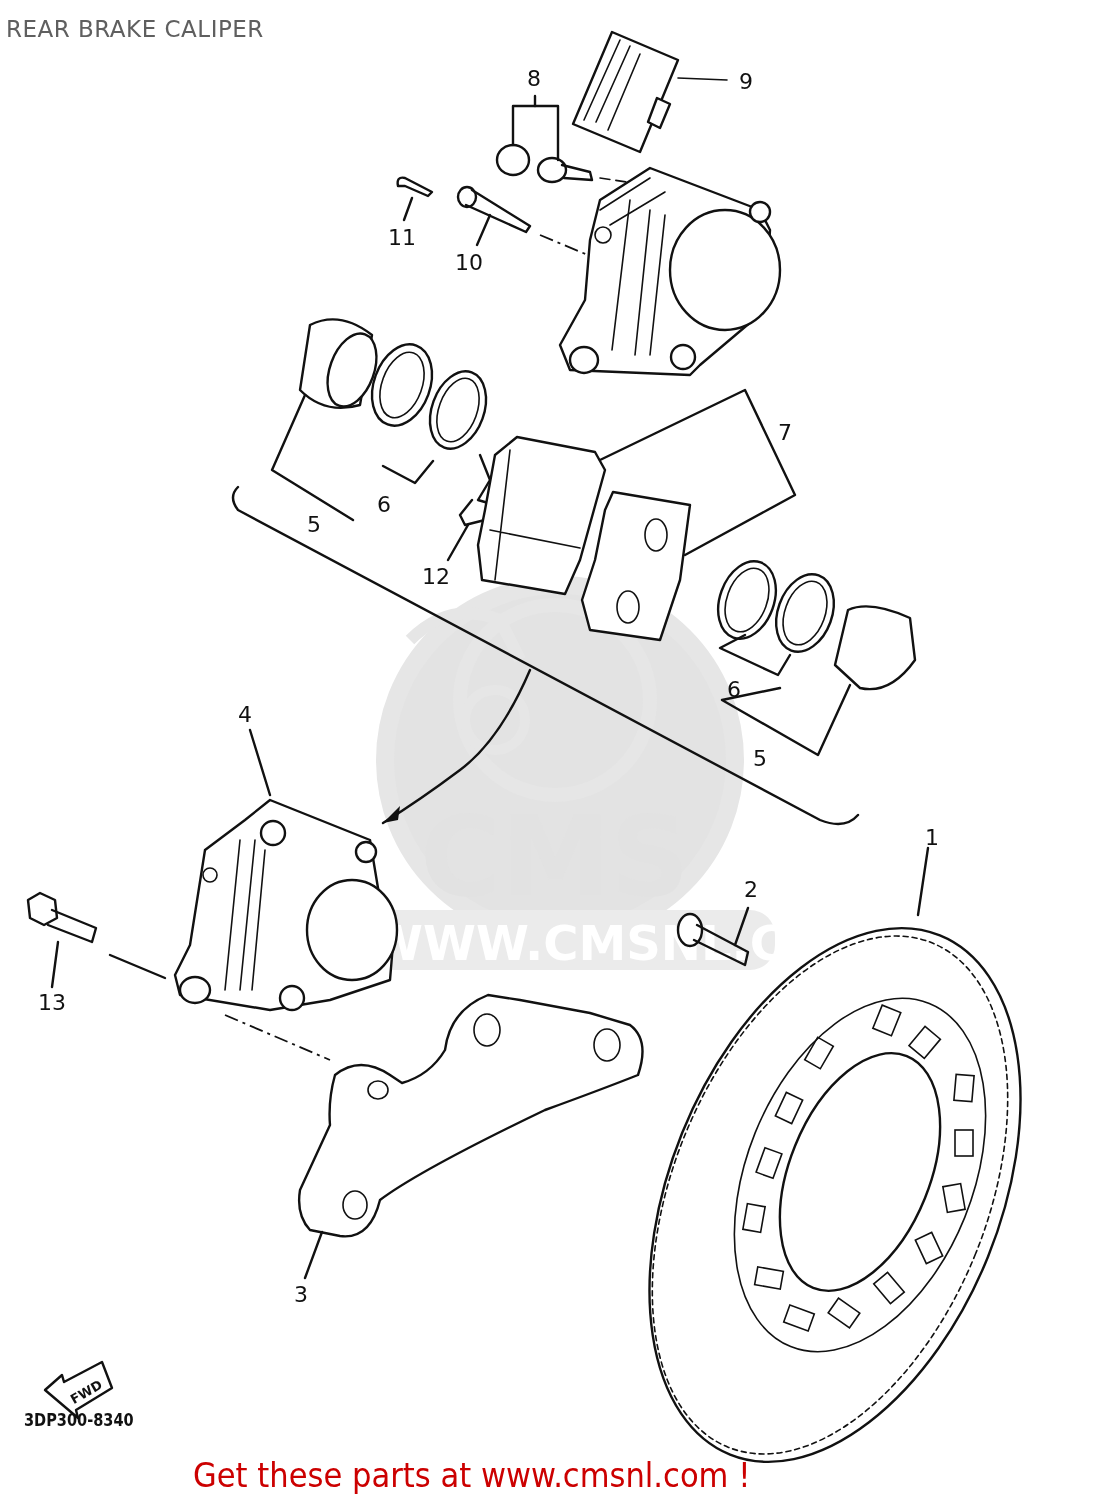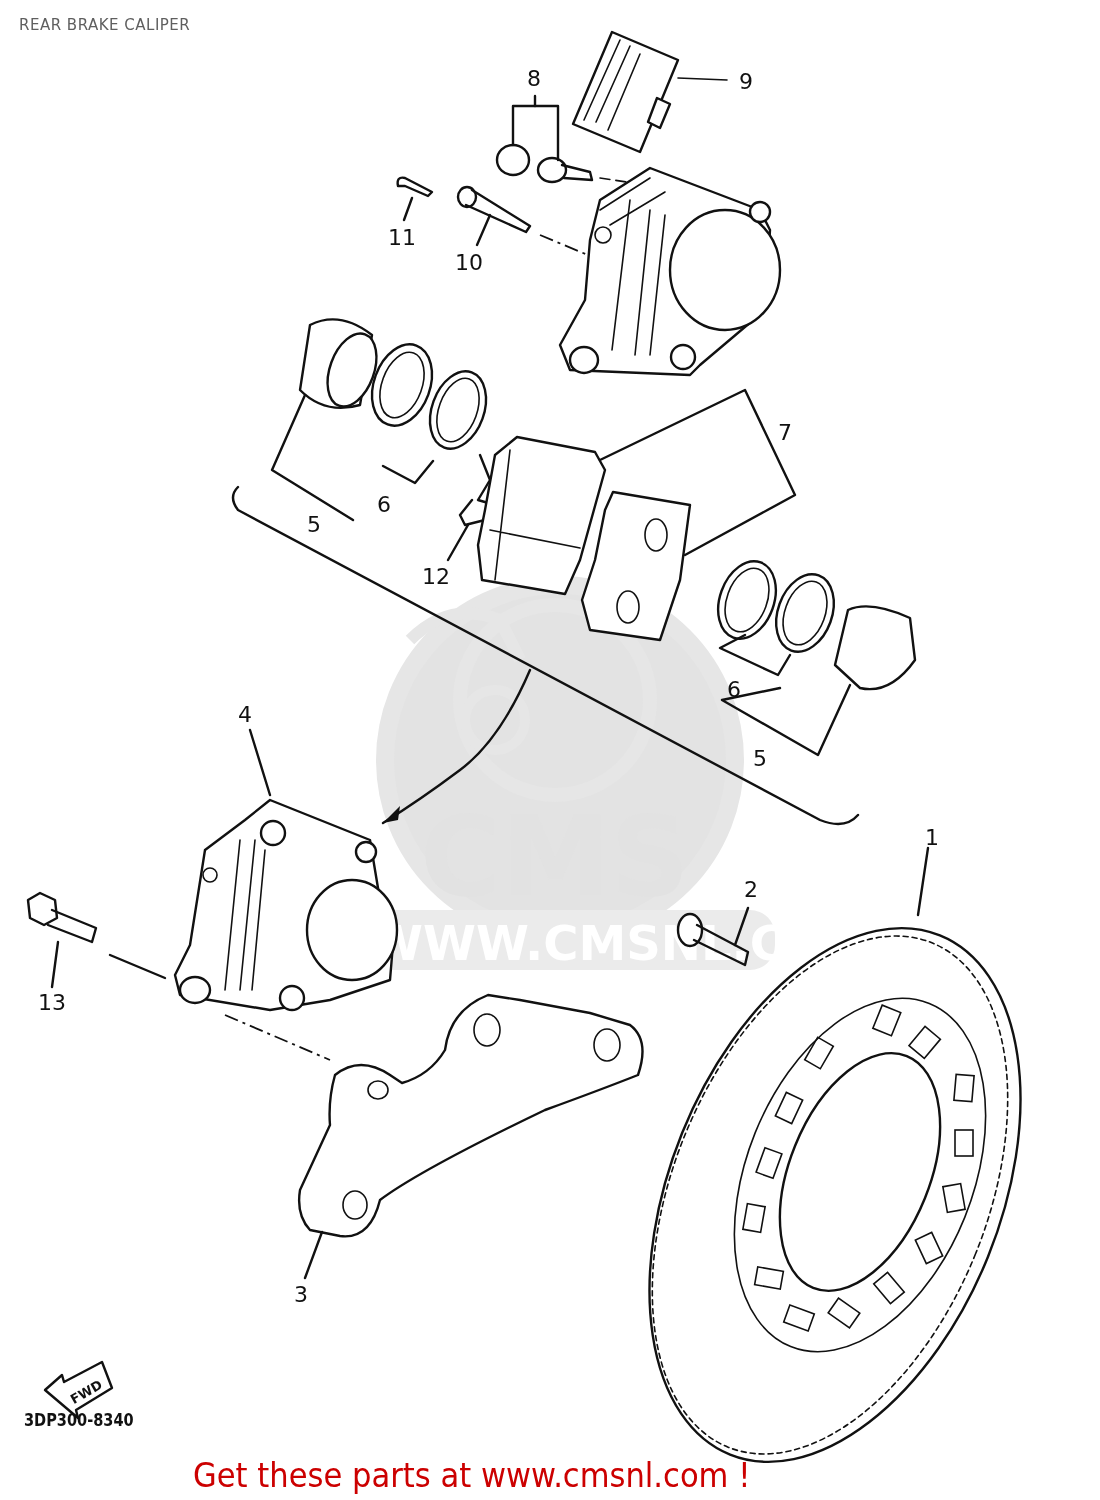--- a/index.html
+++ b/index.html
@@ -1,17 +1,17 @@
 <!DOCTYPE html>
 <html><head>
 <meta charset="utf-8">
 <style>
   html, body { margin: 0; padding: 0; background: #ffffff; }
   body { width: 1100px; height: 1500px; position: relative; overflow: hidden; font-family: "DejaVu Sans", sans-serif; }
-  .title { position: absolute; left: 19px; top: 16px; font-size: 15px; color: #5f5f5f; letter-spacing: 0.5px; font-family: "DejaVu Sans", sans-serif; }
+  .title { position: absolute; left: 6px; top: 16px; font-size: 23px; color: #5f5f5f; letter-spacing: 0.5px; font-family: "DejaVu Sans", sans-serif; }
   .diagram { position: absolute; left: 0; top: 0; width: 1100px; height: 1500px; }
   .callout { font-family: "DejaVu Sans", sans-serif; font-size: 22px; fill: #111; }
   .code { position: absolute; left: 24px; top: 1410px; font-size: 17px; color: #111; font-family: "DejaVu Sans Condensed", "DejaVu Sans", sans-serif; font-weight: bold; transform: scaleX(0.95); transform-origin: left; }
   .promo { position: absolute; left: 193px; top: 1455px; font-size: 34px; color: #cc0000; font-family: "DejaVu Sans", sans-serif; letter-spacing: 0px; text-decoration: none; transform: scaleX(0.9); transform-origin: left; white-space: nowrap; }
   .wm { fill: #e3e3e3; }
   .wmtext { font-family: "DejaVu Sans", sans-serif; font-weight: bold; fill: #e2e2e2; }
   .ln { fill: none; stroke: #111; stroke-width: 2.4; stroke-linecap: round; stroke-linejoin: round; }
   .thin { fill: none; stroke: #111; stroke-width: 1.6; stroke-linecap: round; }
   .dash { fill: none; stroke: #111; stroke-width: 1.8; stroke-dasharray: 14 5 3 5; }
   .fillw { fill: #fff; stroke: #111; stroke-width: 2.4; stroke-linejoin: round; }

